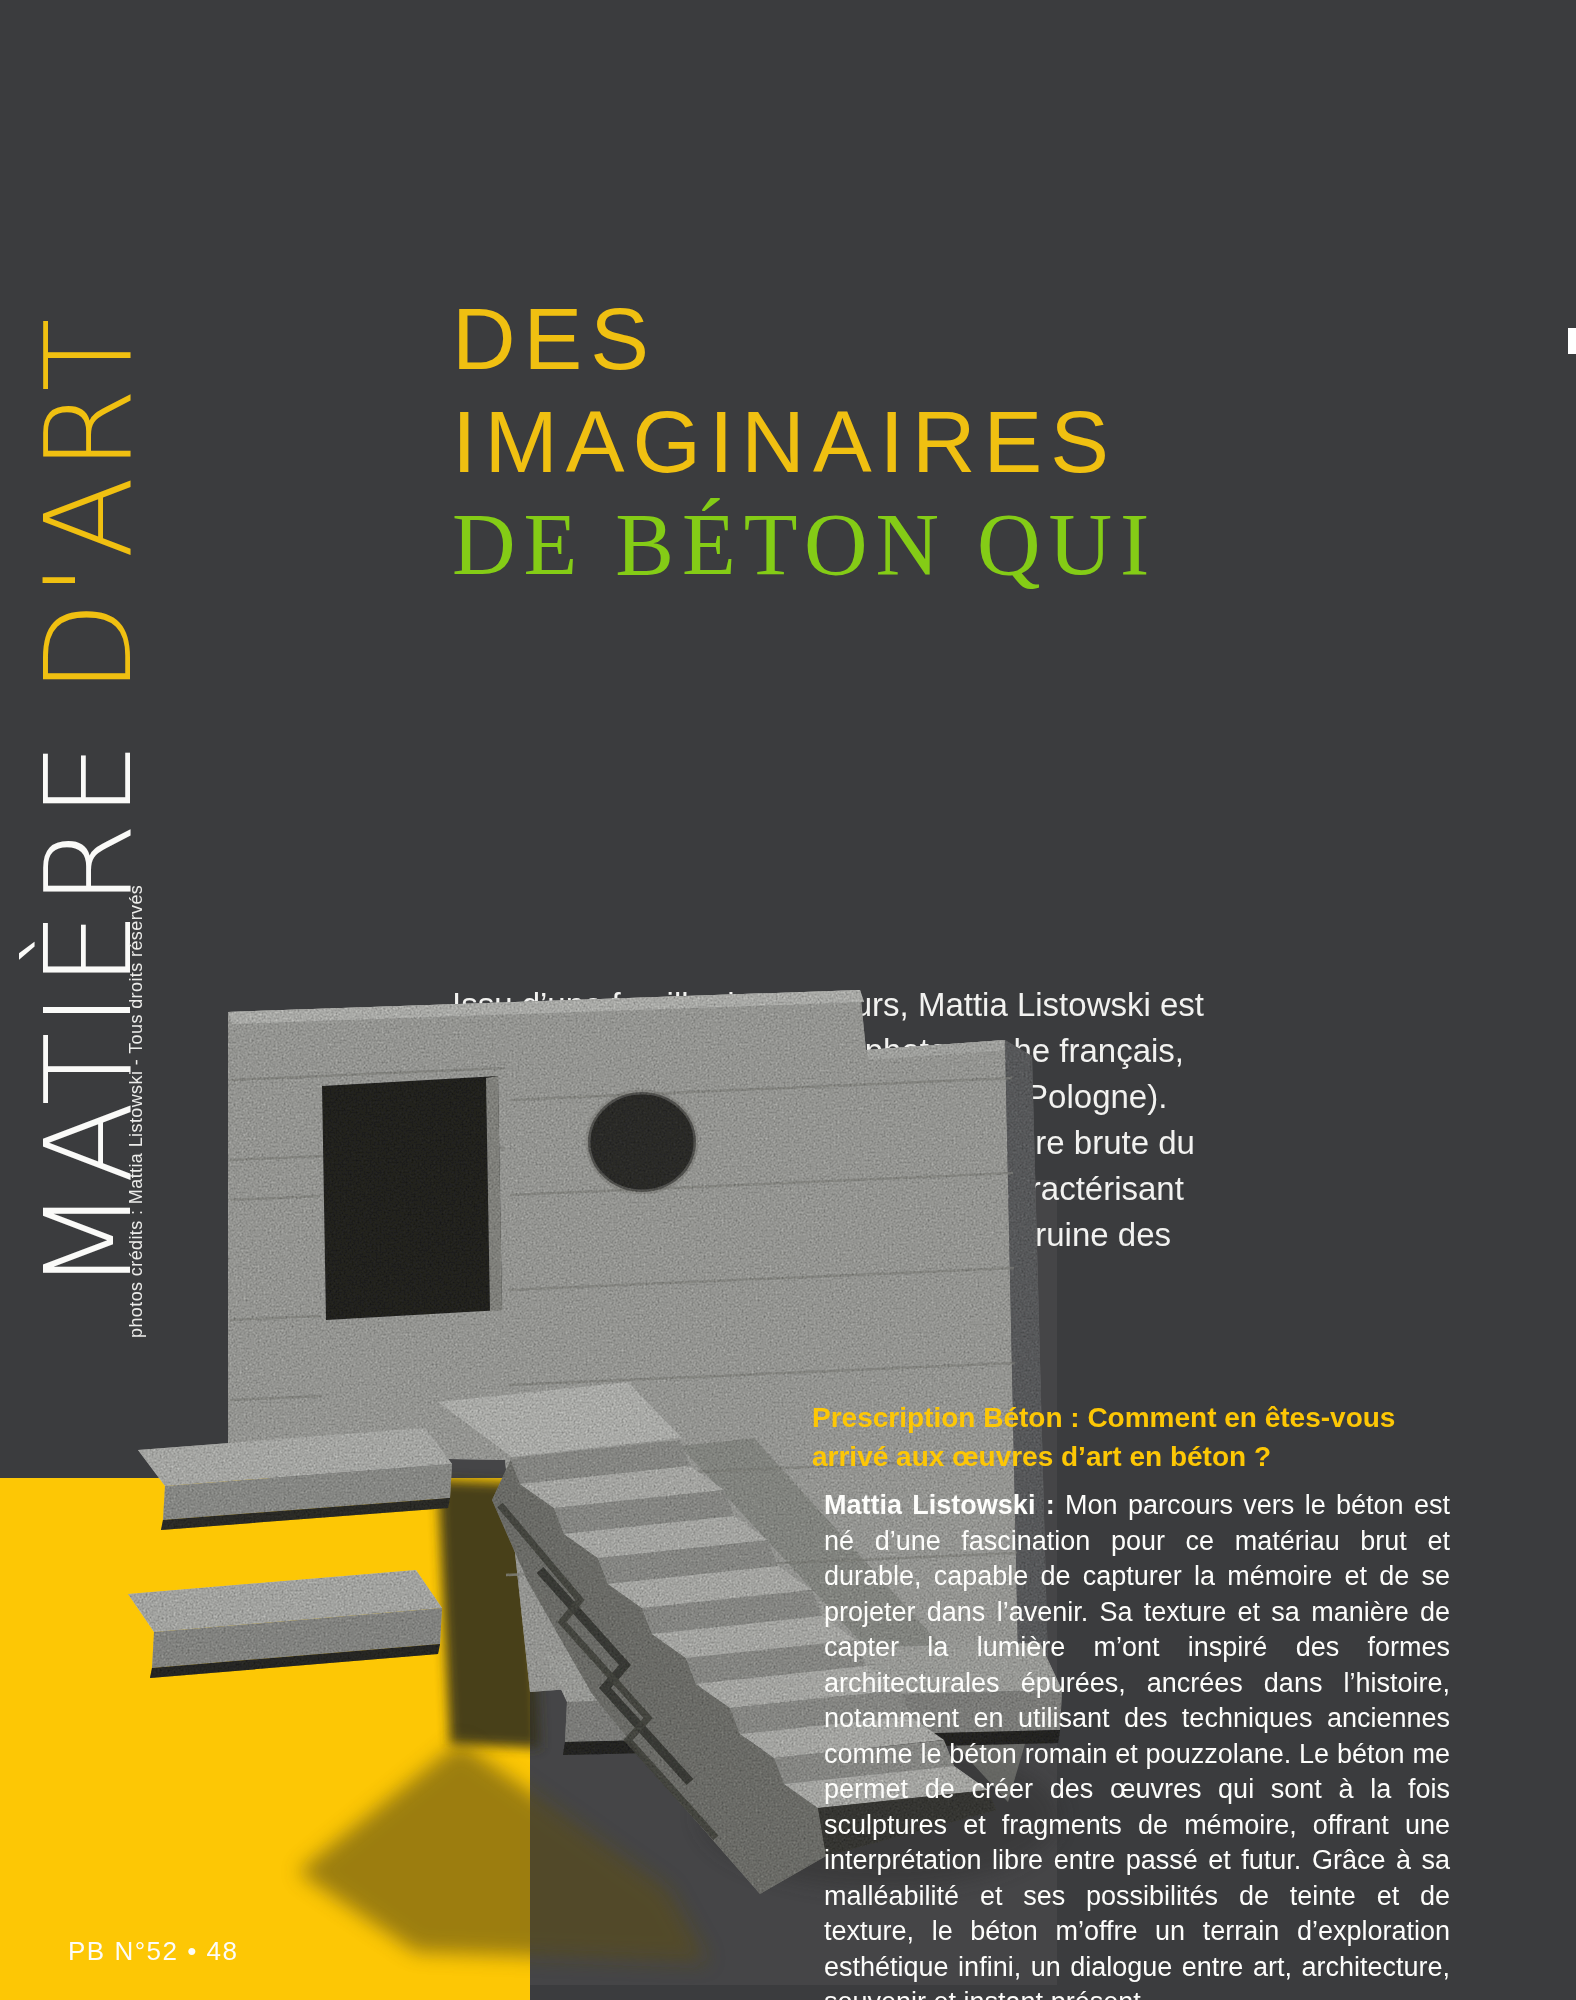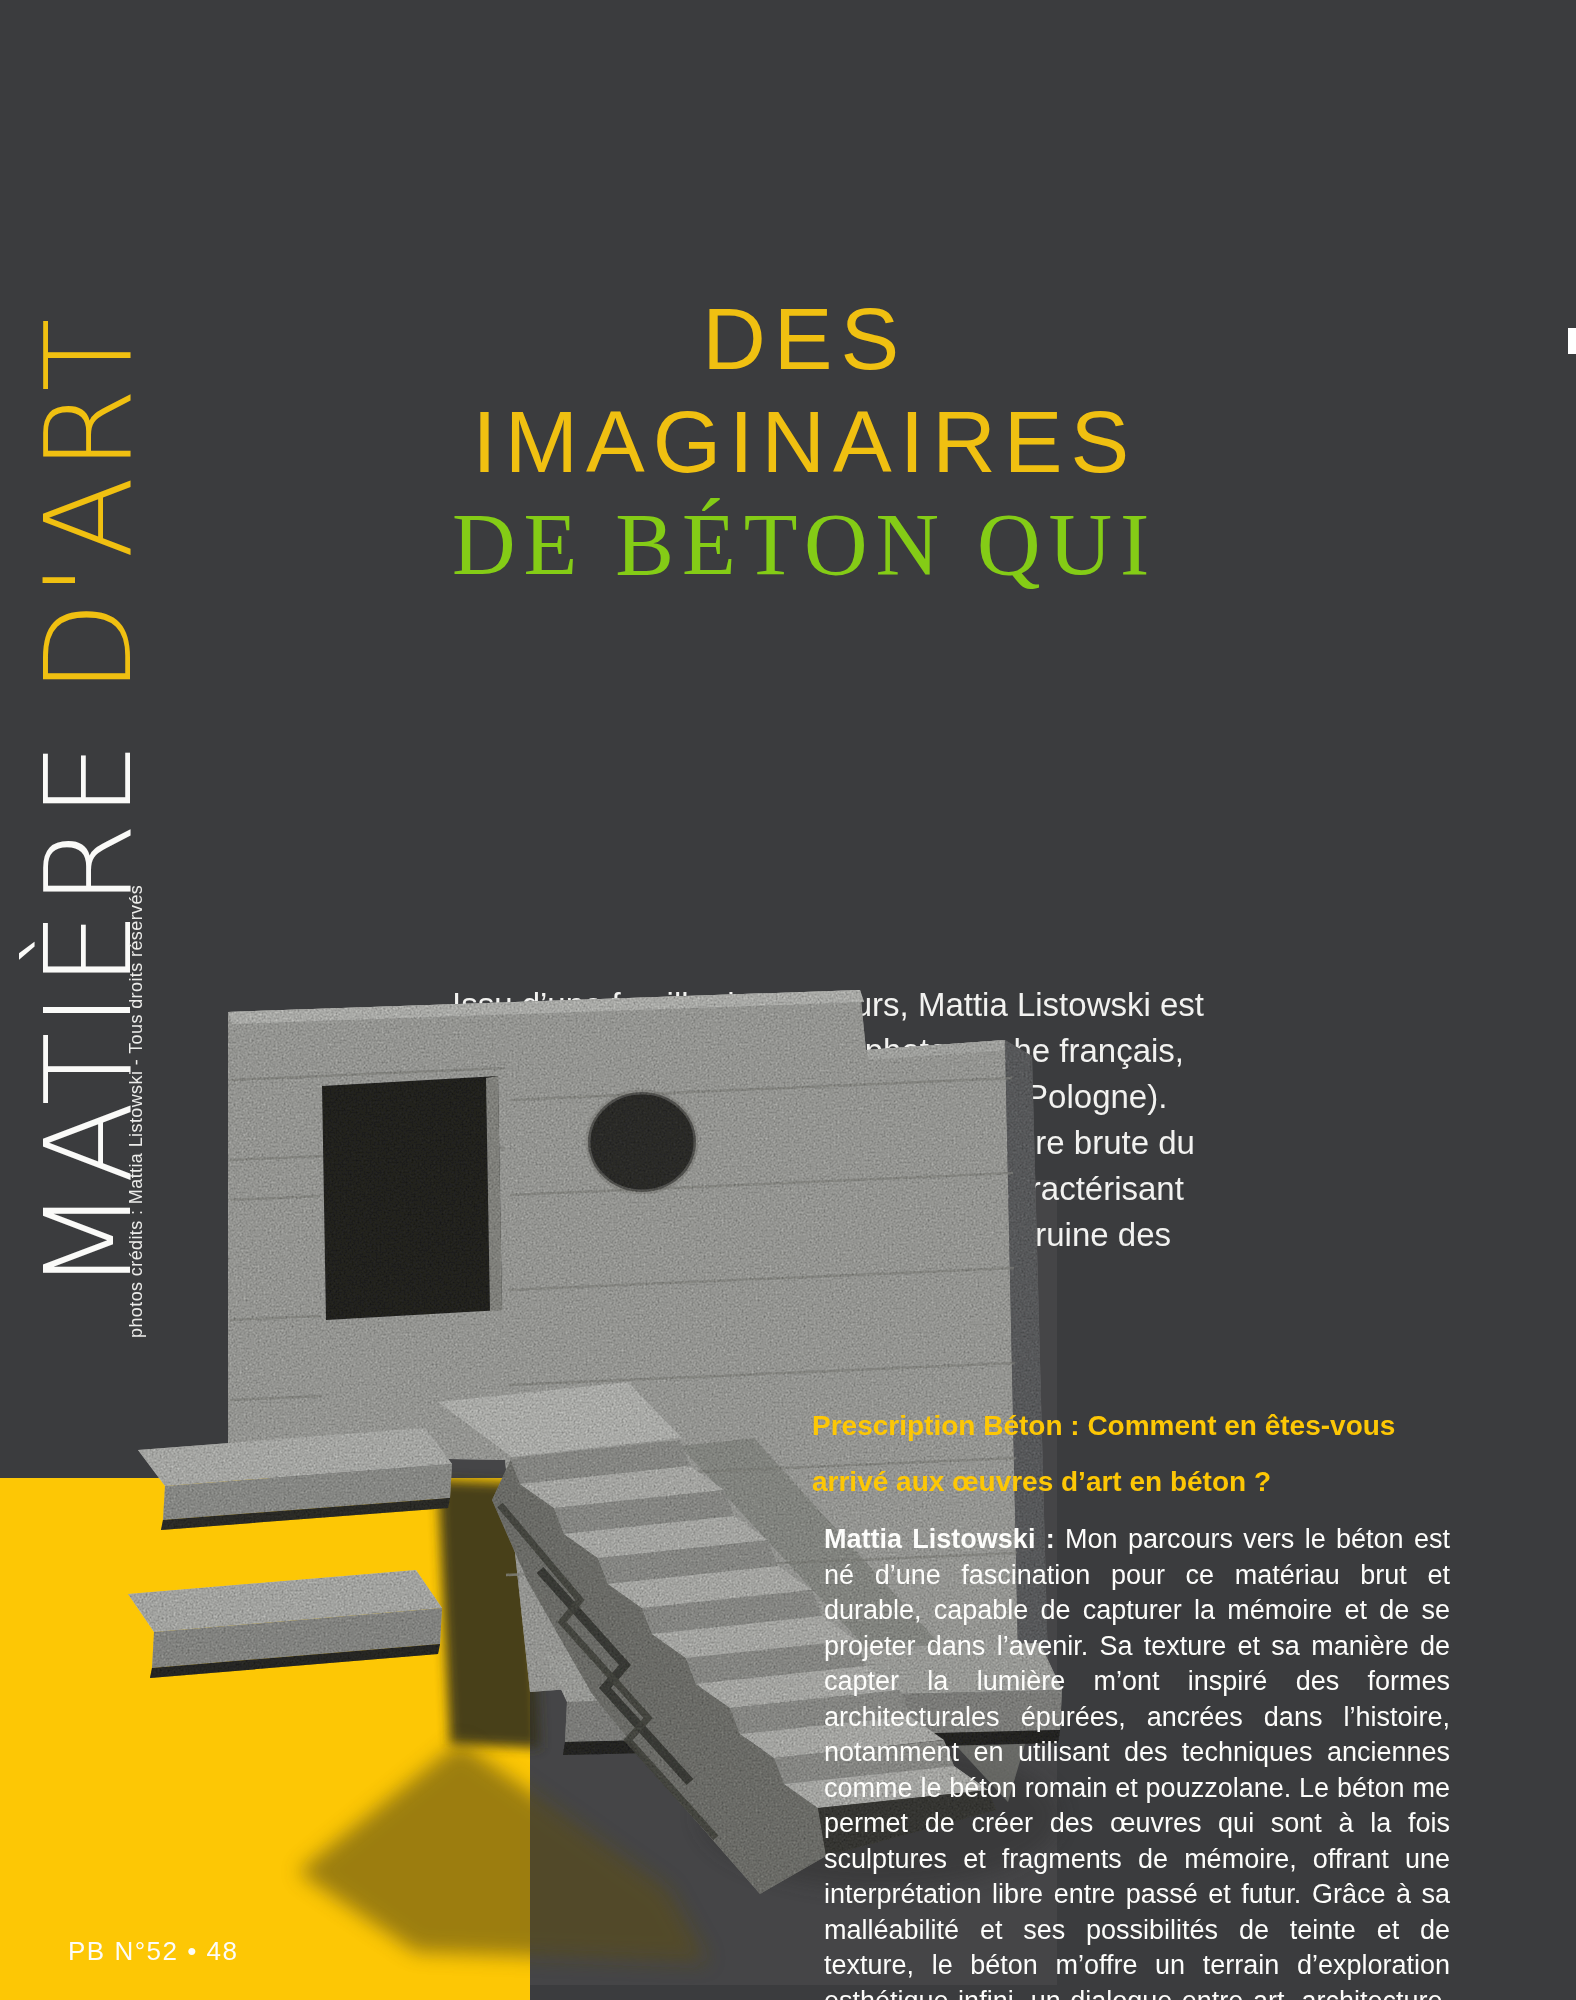--- a/index.html
+++ b/index.html
@@ -30,31 +30,31 @@
   .masthead .word-dart{color:#f0c011;}
   .photo-credits{
     position:absolute;left:126px;top:1338px;
     transform:rotate(-90deg);transform-origin:0 0;
     white-space:nowrap;
     font-size:18px;letter-spacing:.4px;color:#ececea;
   }
   .headline{position:absolute;left:452px;top:287px;}
   .headline .hl{
     font-size:88px;line-height:103px;letter-spacing:8px;
-    font-weight:400;white-space:nowrap;text-align:center;
+    font-weight:400;white-space:nowrap;
   }
   .headline .hl.yellow{color:#f0c011;}
   .headline .hl.white{color:#84cc16;font-family:Liberation Serif, serif;}
   .intro{
     position:absolute;left:452px;top:982px;width:780px;
     font-size:33px;line-height:46px;color:#f2f2f0;font-weight:400;
   }
   .qa{position:absolute;left:812px;top:1398px;width:650px;}
   .question{
-    font-size:28px;line-height:56px;font-weight:bold;color:#fdc705;
+    font-size:28px;line-height:39px;font-weight:bold;color:#fdc705;
     margin:0 0 4px 0;
   }
   .answer{
     font-size:27px;line-height:35.5px;color:#fdfdfb;
     text-align:justify;margin:12px;
   }
   .answer .answer-label{font-weight:bold;}
   .page-number{
     position:absolute;left:68px;top:1936px;
     font-size:26px;letter-spacing:1.5px;color:#fcfcfa;

